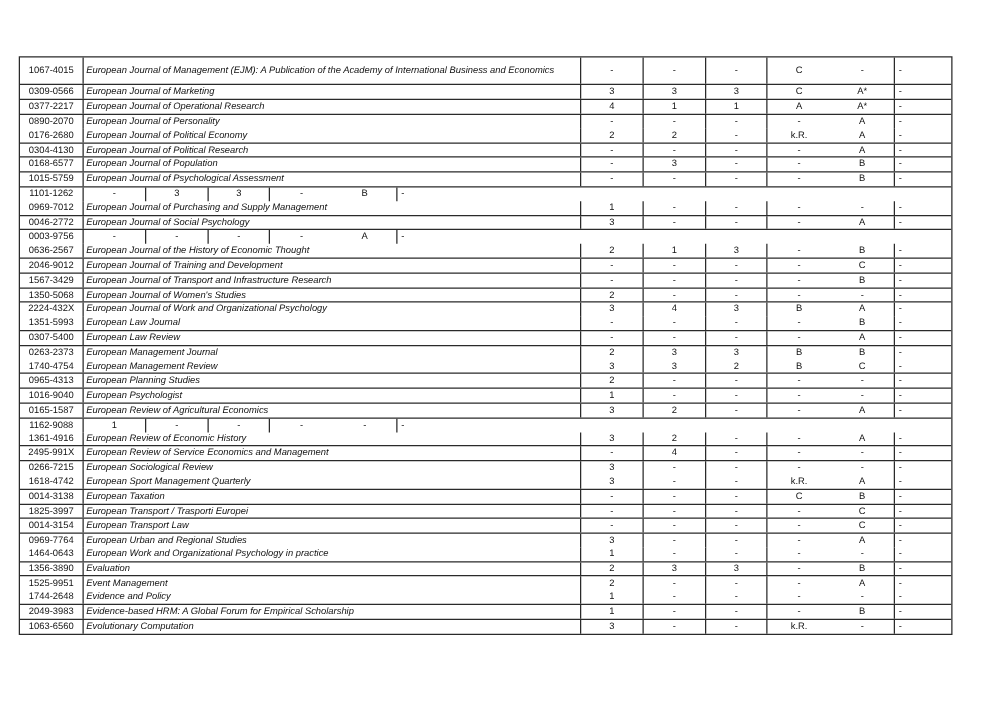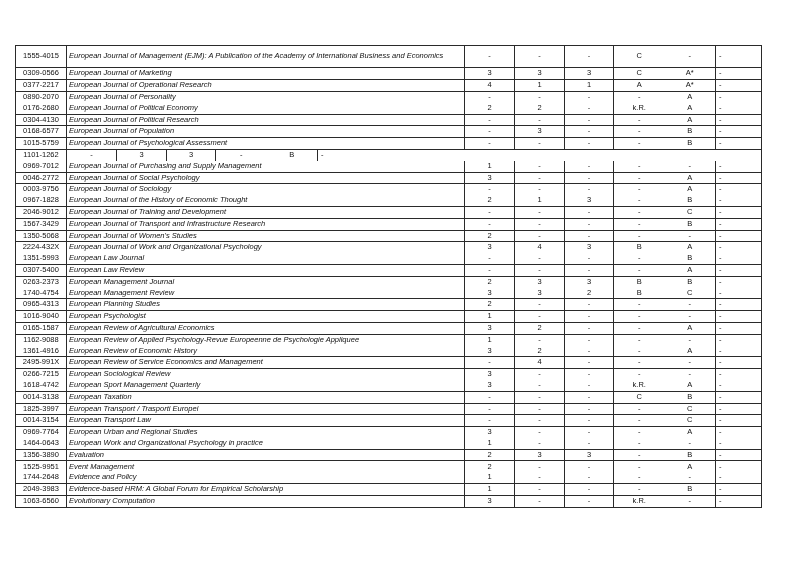--- a/index.html
+++ b/index.html
@@ -34,21 +34,21 @@
   .c-wide .sub{display:block;width:50%;text-align:center;}
   .c-last{width:45px;border-left:1px solid #2a2a2a;padding-left:3px;justify-content:flex-start;}
 </style>
 </head>
 <body>
 
 <div class="page">
   <div class="journal-table" id="journal-table">
       <div class="block">
         <div class="row tall">
-    <div class="cell c-issn">1555-4015</div>
+    <div class="cell c-issn">1067-4015</div>
     <div class="cell c-title">
             <span>European Journal of Management (EJM): A Publication of the Academy of International Business and Economics</span>
           </div>
     <div class="cell c-v v1">-</div>
     <div class="cell c-v v2">-</div>
     <div class="cell c-v c-v3">-</div>
     <div class="cell c-wide">
       <span class="sub">C</span>
       <span class="sub">-</span>
     </div>
@@ -204,34 +204,31 @@
     <div class="cell c-wide">
       <span class="sub">-</span>
       <span class="sub">A</span>
     </div>
     <div class="cell c-last">-</div>
   </div>
       </div>
       <div class="block">
         <div class="row">
     <div class="cell c-issn">0003-9756</div>
-    <div class="cell c-title">
-            <span>European Journal of Sociology</span>
-          </div>
-    <div class="cell c-v v1">-</div>
-    <div class="cell c-v v2">-</div>
-    <div class="cell c-v c-v3">-</div>
-    <div class="cell c-wide">
-      <span class="sub">-</span>
-      <span class="sub">A</span>
-    </div>
-    <div class="cell c-last">-</div>
-  </div>
-        <div class="row">
-    <div class="cell c-issn">0967-1828</div>
+    <div class="cell c-v v1">-</div>
+    <div class="cell c-v v2">-</div>
+    <div class="cell c-v c-v3">-</div>
+    <div class="cell c-wide">
+      <span class="sub">-</span>
+      <span class="sub">A</span>
+    </div>
+    <div class="cell c-last">-</div>
+  </div>
+        <div class="row">
+    <div class="cell c-issn">0636-2567</div>
     <div class="cell c-title">
             <span>European Journal of the History of Economic Thought</span>
           </div>
     <div class="cell c-v v1">2</div>
     <div class="cell c-v v2">1</div>
     <div class="cell c-v c-v3">3</div>
     <div class="cell c-wide">
       <span class="sub">-</span>
       <span class="sub">B</span>
     </div>
@@ -406,23 +403,20 @@
     <div class="cell c-wide">
       <span class="sub">-</span>
       <span class="sub">A</span>
     </div>
     <div class="cell c-last">-</div>
   </div>
       </div>
       <div class="block">
         <div class="row">
     <div class="cell c-issn">1162-9088</div>
-    <div class="cell c-title">
-            <span>European Review of Applied Psychology-Revue Europeenne de Psychologie Appliquee</span>
-          </div>
     <div class="cell c-v v1">1</div>
     <div class="cell c-v v2">-</div>
     <div class="cell c-v c-v3">-</div>
     <div class="cell c-wide">
       <span class="sub">-</span>
       <span class="sub">-</span>
     </div>
     <div class="cell c-last">-</div>
   </div>
         <div class="row">

